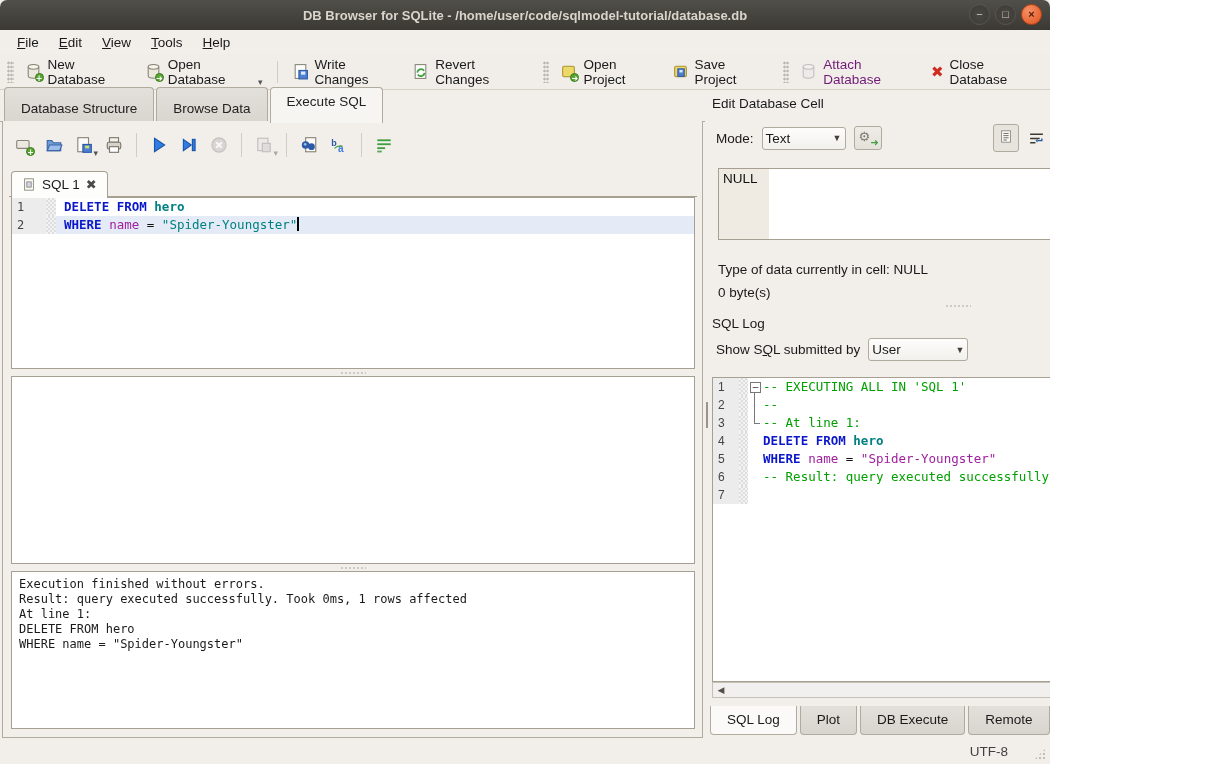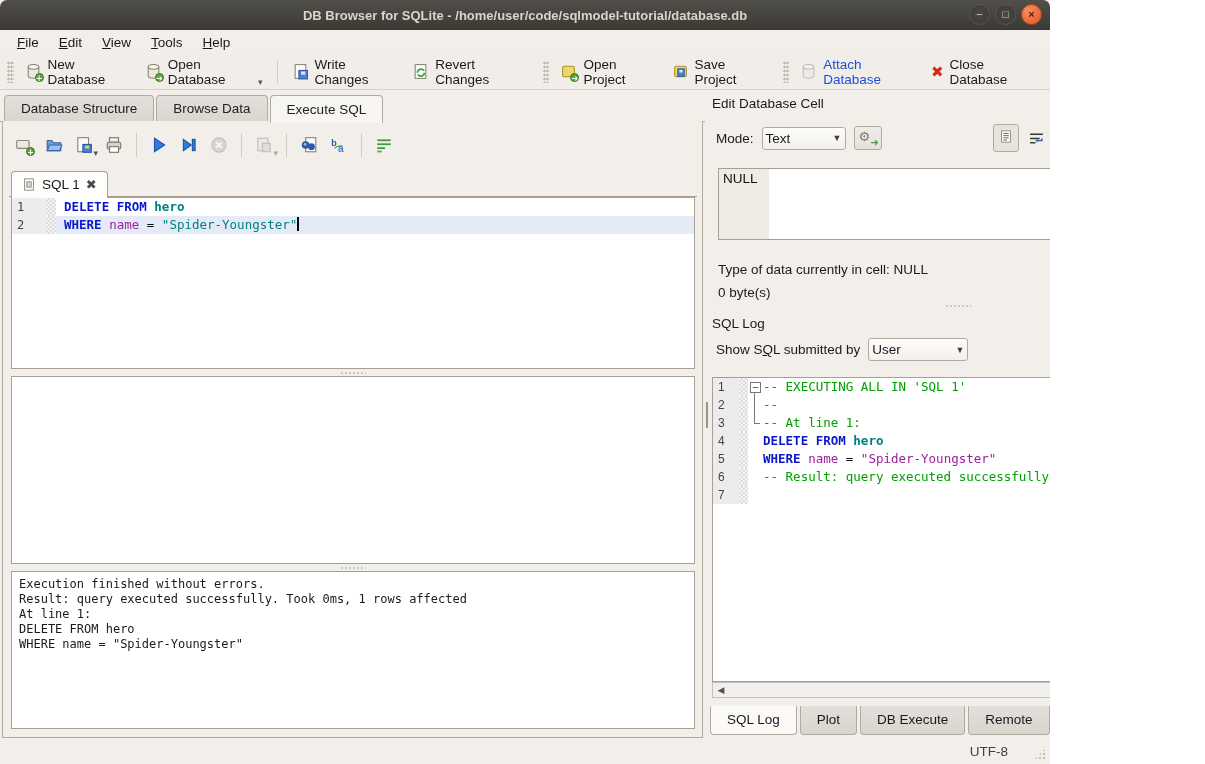--- a/index.html
+++ b/index.html
@@ -23,36 +23,36 @@
   .menu-item { padding:2px 9px; font-size:13.5px; }
   .menu-item u { text-decoration:underline; }
 
   
   .toolbar { position:absolute; left:0; top:54px; width:100%; height:36px; background:#f1eeea;
     border-bottom:1px solid #d7d1c7; display:flex; align-items:center; padding:0 4px; }
   .tb-handle { width:7px; height:22px; margin:0 3px;
     background-image:radial-gradient(#bcb7ae 1px,transparent 1.2px); background-size:3px 4px; }
   .tb-sep { width:1px; height:22px; background:#d2ccc2; margin:0 6px; }
   .tb-btn { display:flex; align-items:center; gap:6px; padding:4px 8px; font-size:13.5px; border-radius:3px; }
-  .tb-btn.disabled { color:#1d4ed8; }
+  .tb-btn.disabled { color:#701a75; }
   .tb-dd { font-size:9px; color:#555; margin-left:-2px; align-self:flex-end; }
 
   
   .ic { position:relative; width:17px; height:17px; display:inline-block; flex:none; }
   .ic svg { position:absolute; left:0; top:0; width:100%; height:100%; }
   .badge { position:absolute; right:-2px; bottom:-2px; width:9px; height:9px; border-radius:50%;
     font:bold 8px/9px "DejaVu Sans",sans-serif; text-align:center; color:#fff; }
   .badge.green { background:#58a732; border:1px solid #3c7a1e; }
   .gray { filter:grayscale(1) opacity(.45); }
   .x-glyph { font-weight:bold; color:#cf2b20; font-size:15px; }
 
   
   .main-tabbar { position:absolute; left:0; top:90px; width:705px; height:32px; }
   .main-tabbar .tabs { position:absolute; left:4px; bottom:0; display:flex; }
-  .mtab { padding:5px 16px 6px; font-size:13.5px; background:linear-gradient(#e3dfda,#d9d5cf);
+  .mtab { padding:13px 16px 6px; font-size:13.5px; background:linear-gradient(#e3dfda,#d9d5cf);
     border:1px solid #b1aa9e; border-bottom:none; border-radius:4px 4px 0 0; margin-right:2px; color:#222; }
   .mtab.active { background:#f7f5f2; position:relative; z-index:3; padding-top:6px;text-align:right; }
   .tabbar-line { position:absolute; left:0; bottom:0; width:100%; height:1px; background:#b1aa9e; }
   .mtab.active { margin-bottom:-1px; }
 
   
   .left-frame { position:absolute; left:2px; top:121px; width:701px; height:617px;
     background:#f2efeb; border:1px solid #b1aa9e; border-top:none; }
 
   

